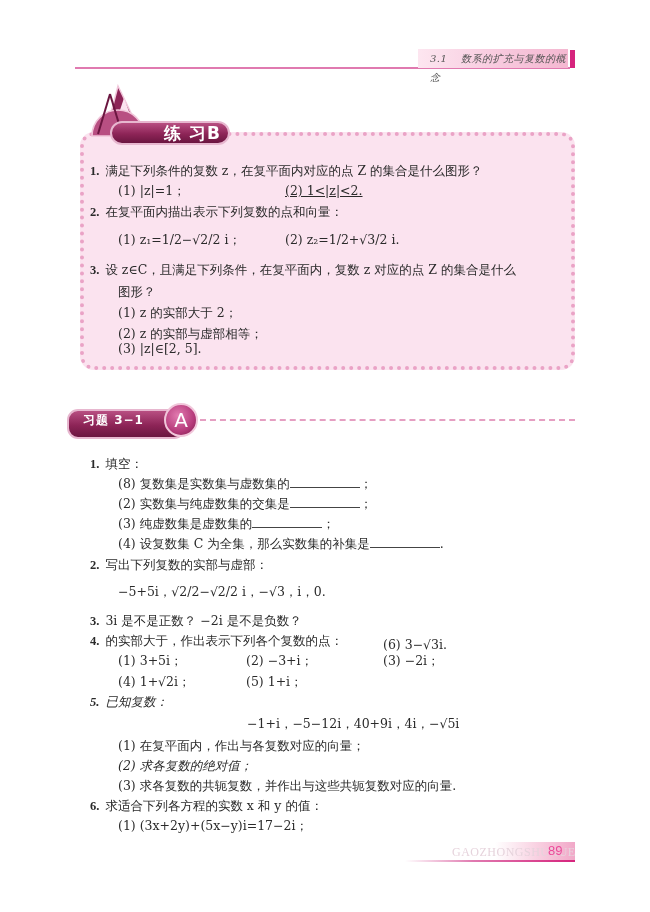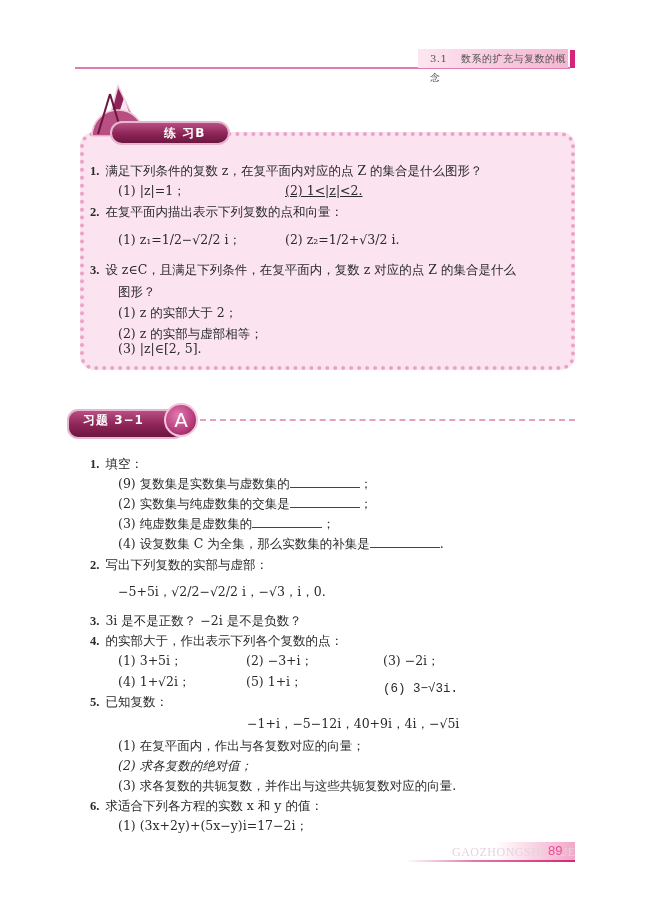--- a/index.html
+++ b/index.html
@@ -3,30 +3,30 @@
 <meta charset="utf-8">
 <style>
   * { box-sizing: border-box; margin: 0; padding: 0; }
   html, body { width: 650px; height: 912px; background: #ffffff; overflow: hidden; }
   body { position: relative; font-family: "DejaVu Serif", "Liberation Serif", serif; color: #2a2a2a; font-size: 12.5px; }
 
   
   .hdr-line { position: absolute; left: 75px; top: 67px; width: 495px; height: 2px; background: #e07ab0; }
   .hdr-tab { position: absolute; left: 418px; top: 49px; width: 150px; height: 19px;
     background: linear-gradient(90deg, #fde6f0 0%, #f7c7dc 60%, #f4b8d1 100%);
-    font-size: 10px; color: #555; line-height: 19px; padding-left: 12px; letter-spacing: 0.5px; }
+    font-size: 10px; font-style: italic; color: #555; line-height: 19px; padding-left: 12px; letter-spacing: 0.5px; }
   .hdr-tab .num { margin-right: 10px; }
   .hdr-bar { position: absolute; left: 570px; top: 50px; width: 5px; height: 18px; background: #d6247d; }
 
   
   .boxB { position: absolute; left: 80px; top: 132px; width: 495px; height: 238px;
     background: #fbe3ef; border: 4px dotted #eaa3c6; border-radius: 14px; }
   .badge-b { position: absolute; left: 110px; top: 121px; height: 24px; width: 120px;
     border-radius: 12px; background: linear-gradient(180deg,#b84f82 0%,#8d2457 55%,#6b1640 100%);
-    border: 2px solid #e7b7cf; color: #fff; font-family: "DejaVu Sans", sans-serif; font-weight: bold; font-size: 12px;
+    border: 2px solid #e7b7cf; color: #fff; font-family: "DejaVu Sans", sans-serif; font-weight: bold; font-size: 17px;
     line-height: 20px; padding-left: 52px; letter-spacing: 1px; }
   .tools-icon { position: absolute; left: 88px; top: 84px; width: 80px; height: 62px; }
 
   .q { position: absolute; left: 90px; font-size: 12.5px; white-space: nowrap; }
   .q .n { font-weight: bold; font-family: "Liberation Serif", serif; margin-right: 6px; }
   .sub { position: absolute; white-space: nowrap; font-size: 12.5px; }
 
   
   .badge-a { position: absolute; left: 67px; top: 409px; height: 30px; width: 118px; border-radius: 11px;
     background: linear-gradient(180deg,#b84f82 0%,#8d2457 55%,#6b1640 100%);
@@ -87,21 +87,21 @@
 <div class="sub" style="left:118px; top:341px;">(3) |z|∈[2, 5].</div>
 
 <div class="badge-a">习题 3−1</div>
 <div class="circle-a">A</div>
 <div class="dash-a"></div>
 
 <div class="q" style="top:456px;">
   <span class="n">1.</span><span>填空：</span>
 </div>
 <div class="sub" style="left:118px; top:476px;">
-  <span>(9) 复数集是实数集与虚数集的</span><span class="blank"></span><span>；</span>
+  <span>(8) 复数集是实数集与虚数集的</span><span class="blank"></span><span>；</span>
 </div>
 <div class="sub" style="left:118px; top:496px;">
   <span>(2) 实数集与纯虚数集的交集是</span><span class="blank"></span><span>；</span>
 </div>
 <div class="sub" style="left:118px; top:516px;">
   <span>(3) 纯虚数集是虚数集的</span><span class="blank"></span><span>；</span>
 </div>
 <div class="sub" style="left:118px; top:536px;">
   <span>(4) 设复数集 C 为全集，那么实数集的补集是</span><span class="blank"></span><span>.</span>
 </div>
@@ -116,23 +116,23 @@
 </div>
 
 <div class="q" style="top:633px;">
   <span class="n">4.</span><span>的实部大于，作出表示下列各个复数的点：</span>
 </div>
 <div class="sub" style="left:118px; top:653px;">(1) 3+5i；</div>
 <div class="sub" style="left:246px; top:653px;">(2) −3+i；</div>
 <div class="sub" style="left:383px; top:653px;">(3) −2i；</div>
 <div class="sub" style="left:118px; top:674px;">(4) 1+√2i；</div>
 <div class="sub" style="left:246px; top:674px;">(5) 1+i；</div>
-<div class="sub" style="left:383px; top:682px;font-family:Liberation Mono, monospace;">(6) 3−√3i.</div>
+<div class="sub" style="left:383px; top:637px;">(6) 3−√3i.</div>
 
-<div class="q" style="top:694px;">
+<div class="q" style="top:694px;font-style:italic;">
   <span class="n">5.</span><span>已知复数：</span>
 </div>
 <div class="sub" style="left:247px; top:716px;">−1+i，−5−12i，40+9i，4i，−√5i</div>
 <div class="sub" style="left:118px; top:738px;">(1) 在复平面内，作出与各复数对应的向量；</div>
 <div class="sub" style="left:118px; top:758px;font-style:italic;">(2) 求各复数的绝对值；</div>
 <div class="sub" style="left:118px; top:778px;">(3) 求各复数的共轭复数，并作出与这些共轭复数对应的向量.</div>
 
 <div class="q" style="top:798px;">
   <span class="n">6.</span><span>求适合下列各方程的实数 x 和 y 的值：</span>
 </div>

